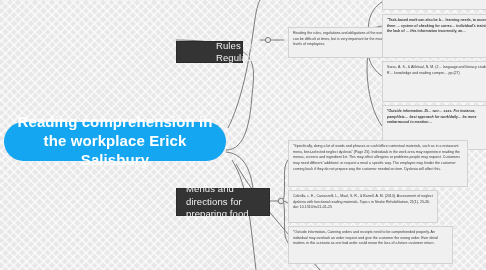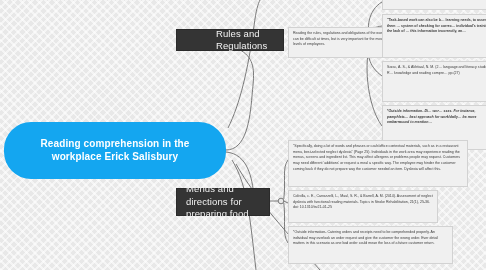--- a/index.html
+++ b/index.html
@@ -13,36 +13,36 @@
     position:relative;
   }
   #canvas{position:absolute;inset:0;}
   svg.wires{position:absolute;inset:0;width:486px;height:270px;pointer-events:none;}
   svg.wires path{fill:none;stroke:#6d6d6d;stroke-width:.9;}
   svg.wires circle.port{fill:#e9e9e9;stroke:#6d6d6d;stroke-width:.9;}
 
   .node{position:absolute;box-sizing:border-box;}
 
   .root{
-    left:4px;top:122px;width:222px;height:57px;
+    left:4px;top:122px;width:222px;height:39px;
     background:#14a6f0;border-radius:27px;
     color:#fff;display:flex;align-items:center;justify-content:center;
     text-align:center;line-height:1.25;
-    font-size:10px;font-weight:bold;letter-spacing:.1px;
+    font-size:15px;font-weight:bold;letter-spacing:.1px;
     padding:0 12px;
   }
 
   .branch{
     background:#343434;color:#f2f2f2;
     border:1px solid #2a2a2a;
     display:flex;align-items:center;
     padding:6px 9px;line-height:1.3;
     font-size:9.5px;letter-spacing:.1px;
   }
-  .branch.b1{left:176px;top:29px;width:108px;height:22px;padding-left:39px;}
+  .branch.b1{left:176px;top:41px;width:67px;height:22px;padding-left:39px;}
   .branch.b2{left:176px;top:188px;width:94px;height:28px;}
 
   .card{
     position:absolute;box-sizing:border-box;
     background:#f0f0f0;border:1px solid #d2d2d2;
     color:#3a3a3a;
     font-size:3.55px;line-height:1.62;
     padding:3px 4px;
     overflow:hidden;
     letter-spacing:.01px;

